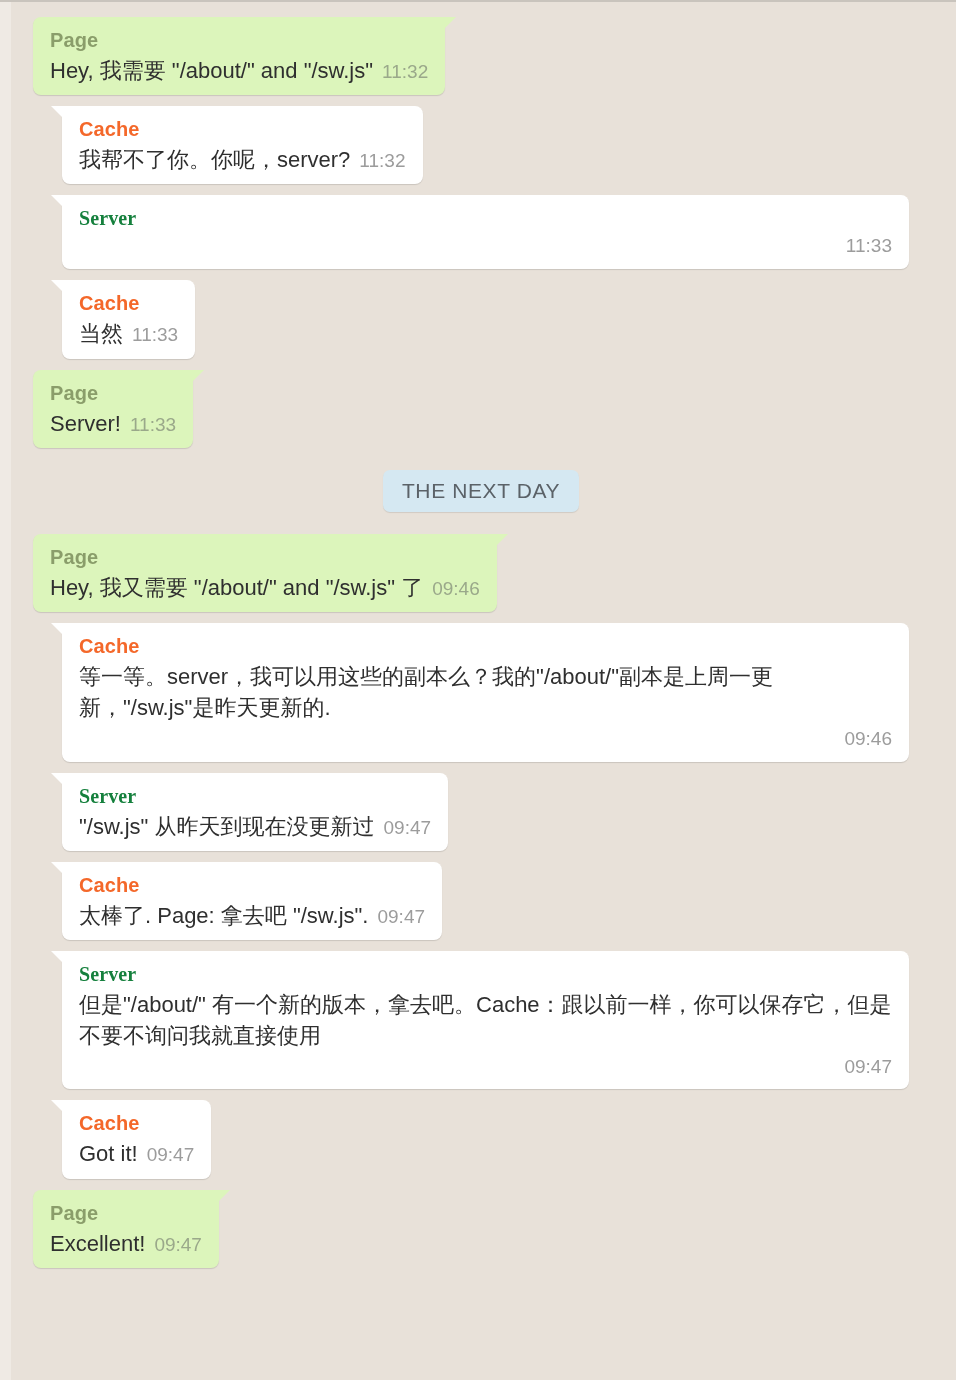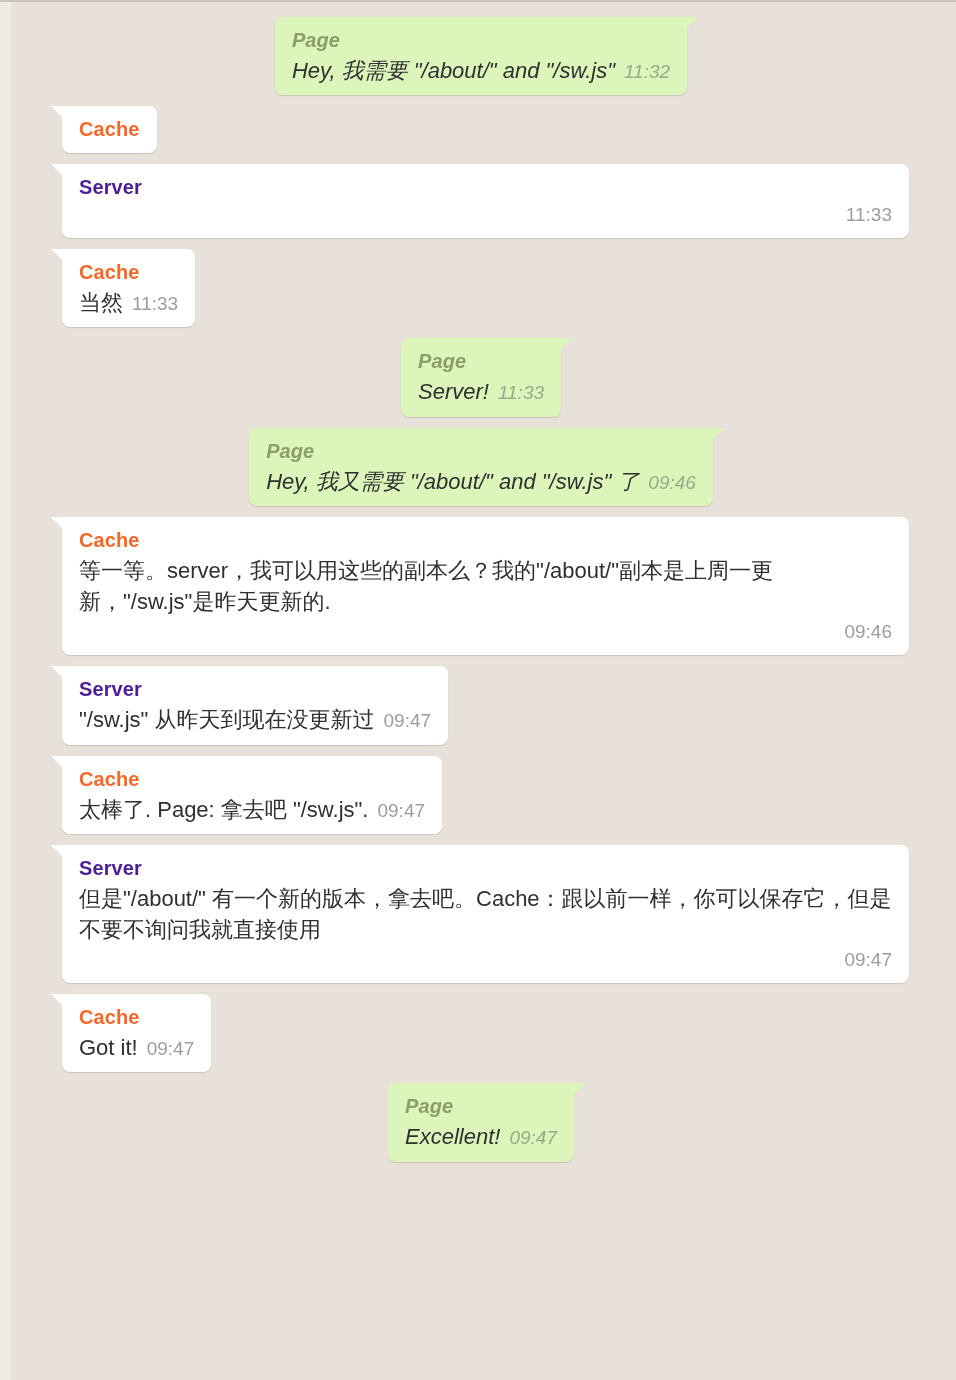--- a/index.html
+++ b/index.html
@@ -35,21 +35,21 @@
     padding: 17px 27px 0 33px;
     height: 100%;
   }
 
   .row {
     display: flex;
     width: 100%;
     margin-bottom: 11px;
   }
   .row.left  { justify-content: flex-start; padding-left: 29px; }
-  .row.right { justify-content: center; font-style: italic; }
+  .row.right { justify-content: flex-start; }
   .row.center{ justify-content: center; }
 
   .bubble {
     position: relative;
     max-width: 847px;
     padding: 11px 17px 9px 17px;
     border-radius: 8px;
     box-shadow: 0 1px 1px rgba(0,0,0,0.13);
     line-height: 1.42;
   }
@@ -85,21 +85,21 @@
   }
 
   .sender {
     font-size: 20px;
     font-weight: bold;
     line-height: 1.25;
     margin-bottom: 2px;
     letter-spacing: 0.1px;
   }
   .sender.cache  { color: #f4682a; }
-  .sender.server { color: #4c1d95; }
+  .sender.server { color: #15803d; font-family: Liberation Serif, serif; }
   .sender.page   { color: #8a9d6a; }
 
   .msg-line {
     font-size: 22px;
     color: #2f2f2f;
     display: block;
   }
   .msg-text {
     white-space: pre-wrap;
   }
@@ -146,20 +146,21 @@
   <div class="row right">
     <div class="bubble outgoing w-auto">
       <div class="sender page">Page</div>
       <div class="msg-line body-inline"><span class="msg-text">Hey, 我需要 "/about/" and "/sw.js"</span><span class="time">11:32</span></div>
     </div>
   </div>
 
   <div class="row left">
     <div class="bubble incoming w-auto">
       <div class="sender cache">Cache</div>
+      <div class="msg-line body-inline"><span class="msg-text">我帮不了你。你呢，server?</span><span class="time">11:32</span></div>
     </div>
   </div>
 
   <div class="row left">
     <div class="bubble incoming w-wide">
       <div class="sender server">Server</div>
       <div class="msg-line body-block"><span class="time">11:33</span></div>
     </div>
   </div>
 
@@ -170,20 +171,23 @@
     </div>
   </div>
 
   <div class="row right">
     <div class="bubble outgoing w-auto">
       <div class="sender page">Page</div>
       <div class="msg-line body-inline"><span class="msg-text">Server!</span><span class="time">11:33</span></div>
     </div>
   </div>
 
+  <div class="row center" style="margin-top:22px;margin-bottom:22px;">
+    <div class="daydivider">THE NEXT DAY</div>
+  </div>
 
   <div class="row right">
     <div class="bubble outgoing w-auto">
       <div class="sender page">Page</div>
       <div class="msg-line body-inline"><span class="msg-text">Hey, 我又需要 "/about/" and "/sw.js" 了</span><span class="time">09:46</span></div>
     </div>
   </div>
 
   <div class="row left">
     <div class="bubble incoming w-wide">

